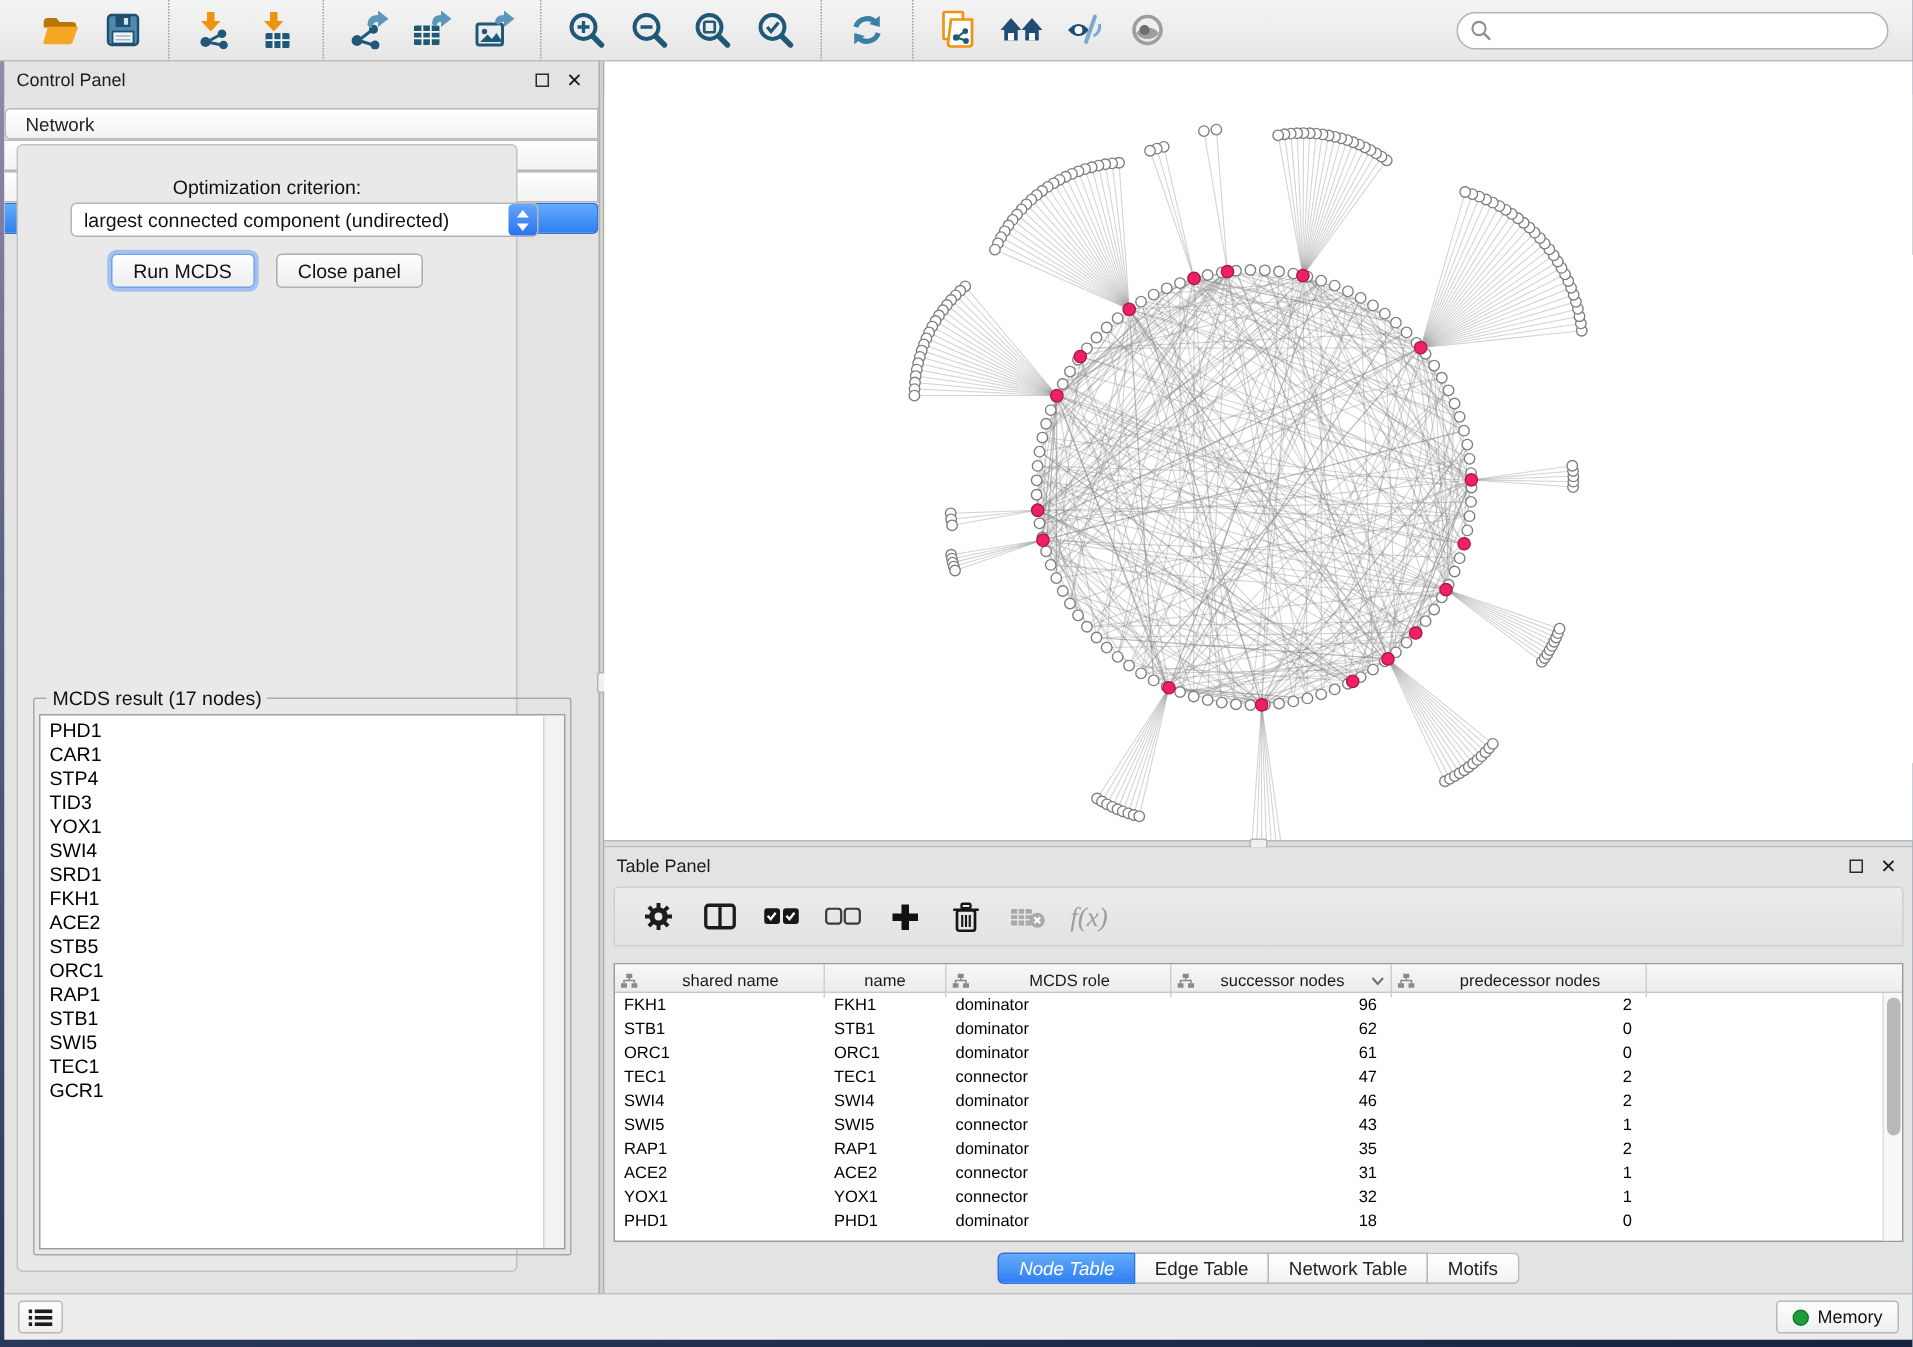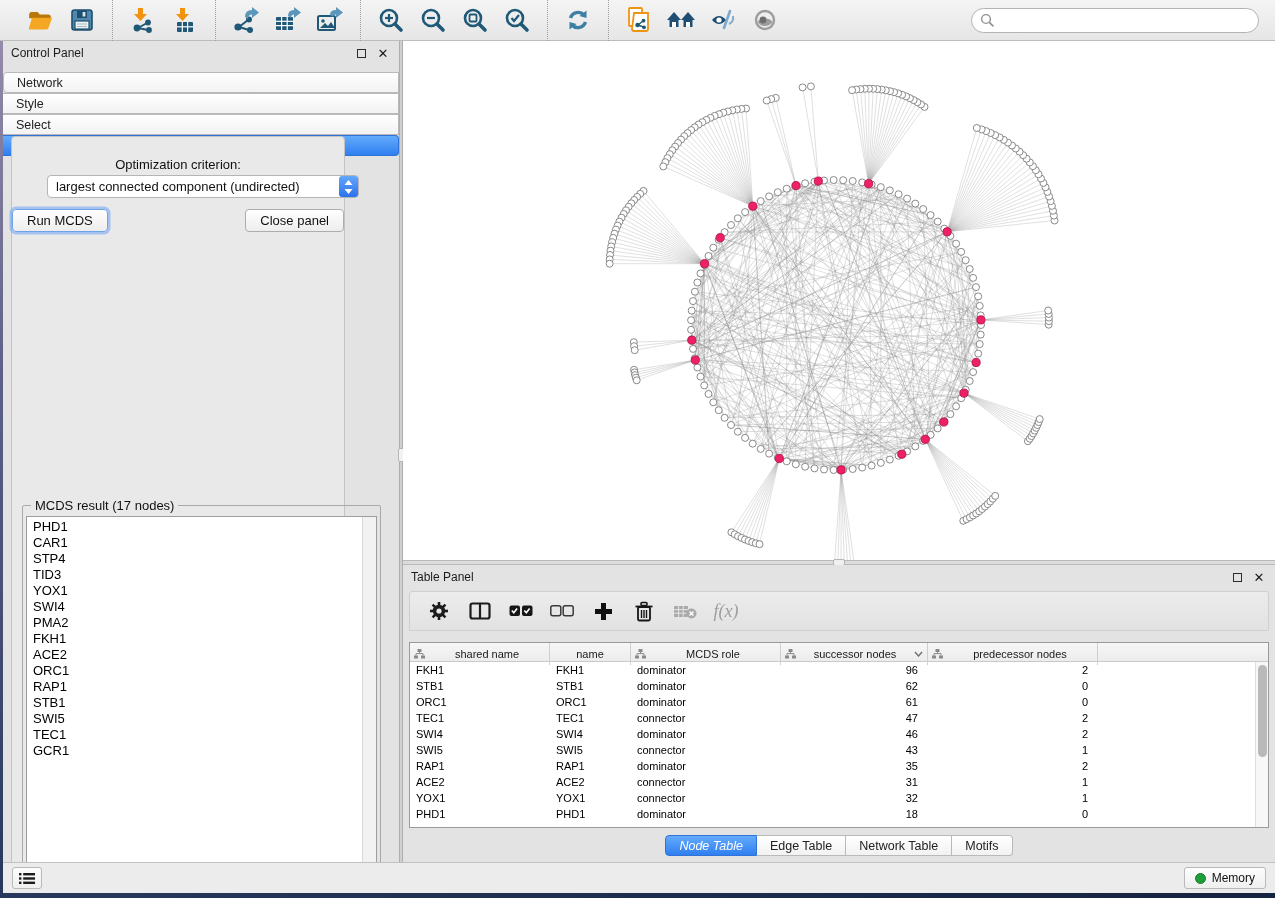--- a/index.html
+++ b/index.html
@@ -37,29 +37,29 @@
   .close-x { font-size:13px; font-weight:bold; color:#1a1a1a; line-height:1; }
 
   .tabrow { position:absolute; left:0; top:31px; width:396px; display:flex; justify-content:center;flex-direction:column; }
   .tabbtn { height:21px; padding:0 13px; background:linear-gradient(#ffffff,#f2f2f2);
     border:1px solid #b9b9b9; border-left:none; font-size:12.5px; display:flex; align-items:center; cursor:pointer; color:#222; }
   .tabbtn:first-child { border-left:1px solid #b9b9b9; border-radius:4px 0 0 4px; }
   .tabbtn:last-child { border-radius:0 4px 4px 0; }
   .tabbtn.active { background:linear-gradient(#64abfc,#2f7ff0); color:#fff; border-color:#2f72d8;font-style:italic; }
 
   .cpcard { position:absolute; left:8px; top:55px; width:334px; height:752px;
-    background:#e9e9e9; border:1px solid #c3c3c3; border-radius:4px;margin-top:40px; }
+    background:#e9e9e9; border:1px solid #c3c3c3; border-radius:4px; }
   .opt-label { position:absolute; left:0; top:20px; width:100%; text-align:center; font-size:13px; color:#111; }
   .combo { position:absolute; left:35px; top:38px; width:312px; height:23px; background:#fff;
     border:1px solid #b5b5b5; border-radius:4px; display:flex; align-items:center; cursor:pointer; }
   .combo-text { flex:1; padding:0 8px; font-size:13px; white-space:nowrap; overflow:hidden; }
   .combo-cap { width:19px; height:21px; margin-right:0px; border-radius:3px;
     background:linear-gradient(#63a7fd,#2a72ee); display:flex; flex-direction:column; align-items:center; justify-content:center; }
   .combo-cap svg { display:block; }
-  .btnrow { position:absolute; left:0; top:72px; width:100%; display:flex; justify-content:space-between; gap:14px; }
+  .btnrow { position:absolute; left:0; top:72px; width:100%; display:flex; justify-content:center; gap:14px; }
   .push-btn { height:23px; padding:0 14px; background:linear-gradient(#ffffff,#ededed);
     border:1px solid #adadad; border-radius:4px; font-size:13px; color:#111; cursor:pointer; }
   .push-btn.focused { border-color:#6ea3e8; box-shadow:0 0 0 2.5px rgba(110,160,245,.55); }
 
   .fieldset { position:absolute; left:10px; top:368px; width:359px; height:372px;
     border:1px solid #a9a9a9; border-radius:2px; }
   .fieldset-legend { position:absolute; left:8px; top:-8px; background:#e9e9e9; padding:0 4px; font-size:13px; color:#111; }
   .listbox { position:absolute; left:3px; top:10px; right:3px; bottom:3px; background:#fff;
     border:1px solid #9d9d9d; overflow:hidden; }
   .listbox-items { position:absolute; left:0; top:2px; right:14px; bottom:0; padding-left:6px; }
@@ -322,23 +322,24 @@
     <div class="fieldset">
       <span class="fieldset-legend">MCDS result (17 nodes)</span>
       <div class="listbox">
         <div class="listbox-items">
             <div class="list-item">PHD1</div>
             <div class="list-item">CAR1</div>
             <div class="list-item">STP4</div>
             <div class="list-item">TID3</div>
             <div class="list-item">YOX1</div>
             <div class="list-item">SWI4</div>
-            <div class="list-item">PMA2</div>
+            <div class="list-item">SRD1</div>
             <div class="list-item">FKH1</div>
             <div class="list-item">ACE2</div>
+            <div class="list-item">STB5</div>
             <div class="list-item">ORC1</div>
             <div class="list-item">RAP1</div>
             <div class="list-item">STB1</div>
             <div class="list-item">SWI5</div>
             <div class="list-item">TEC1</div>
             <div class="list-item">GCR1</div>
           </div>
         <div class="list-scroll"></div>
       </div>
     </div>

